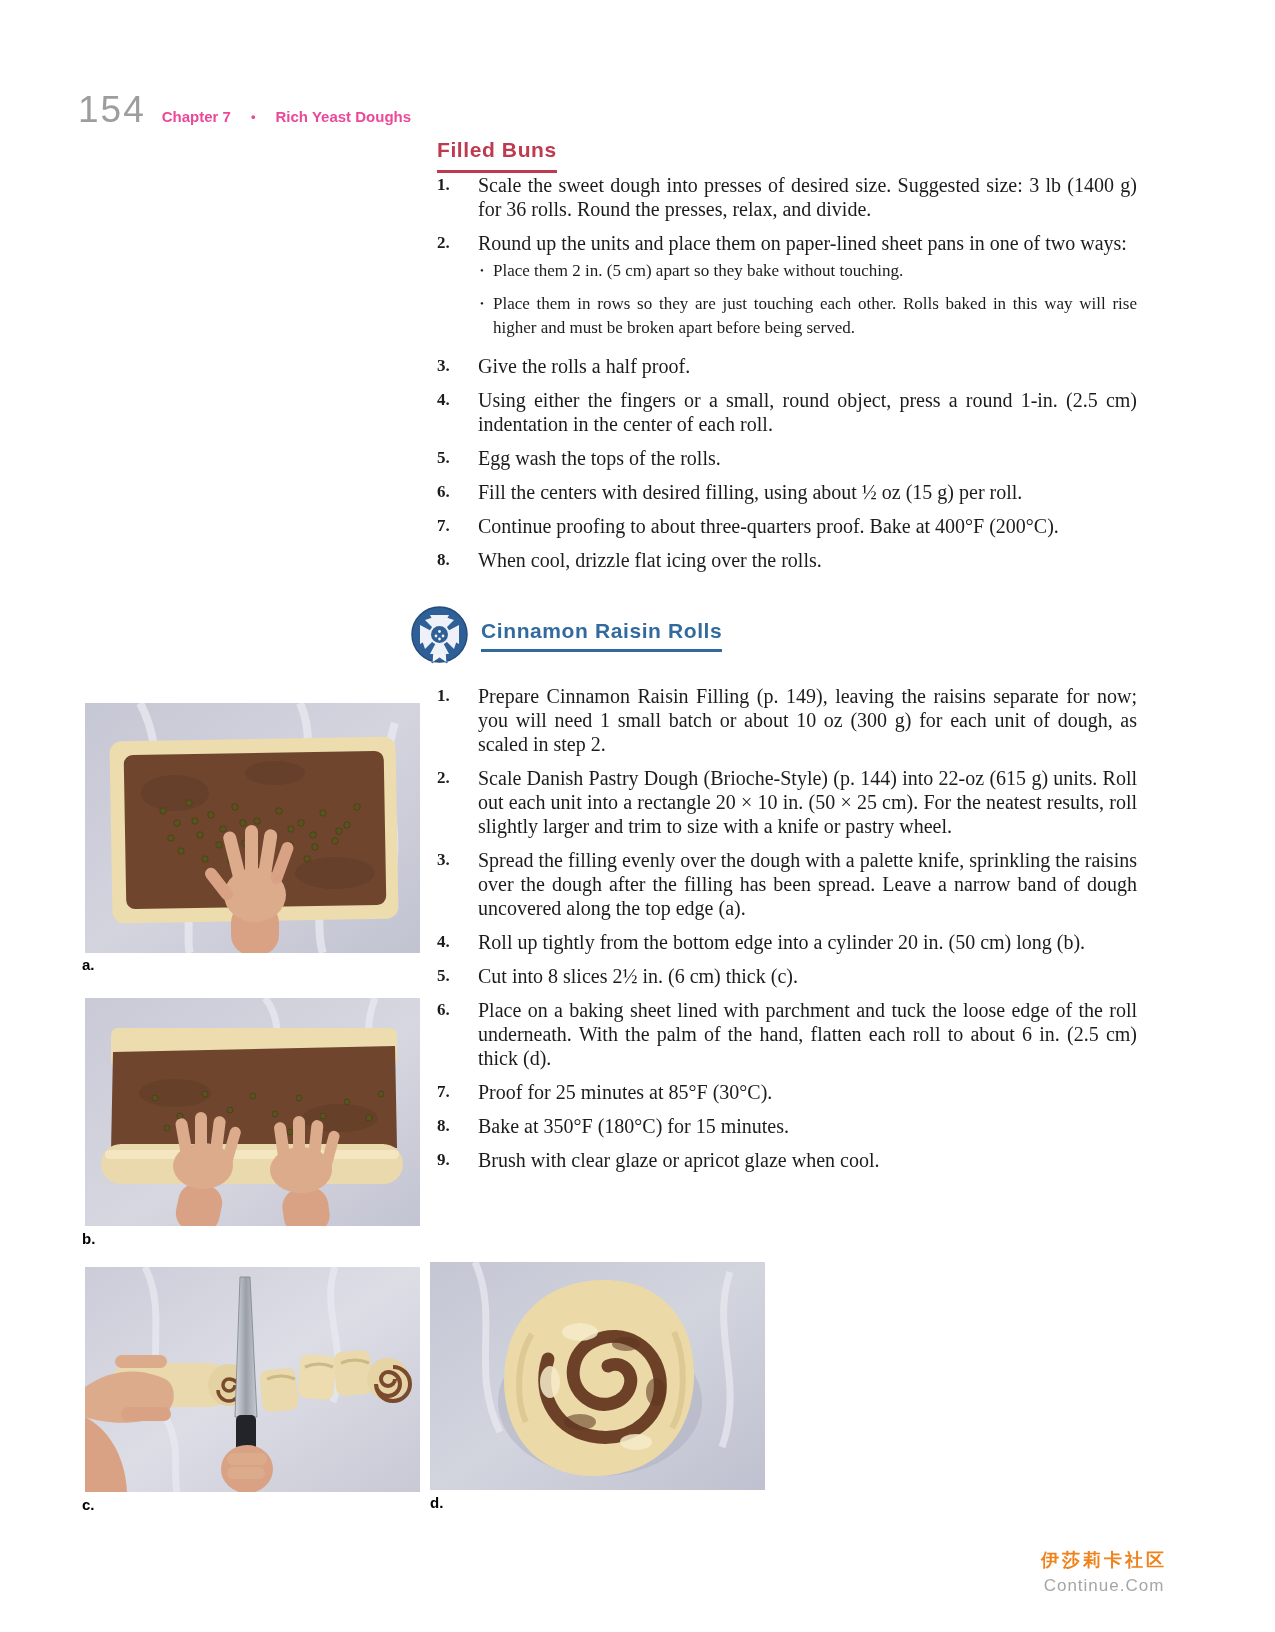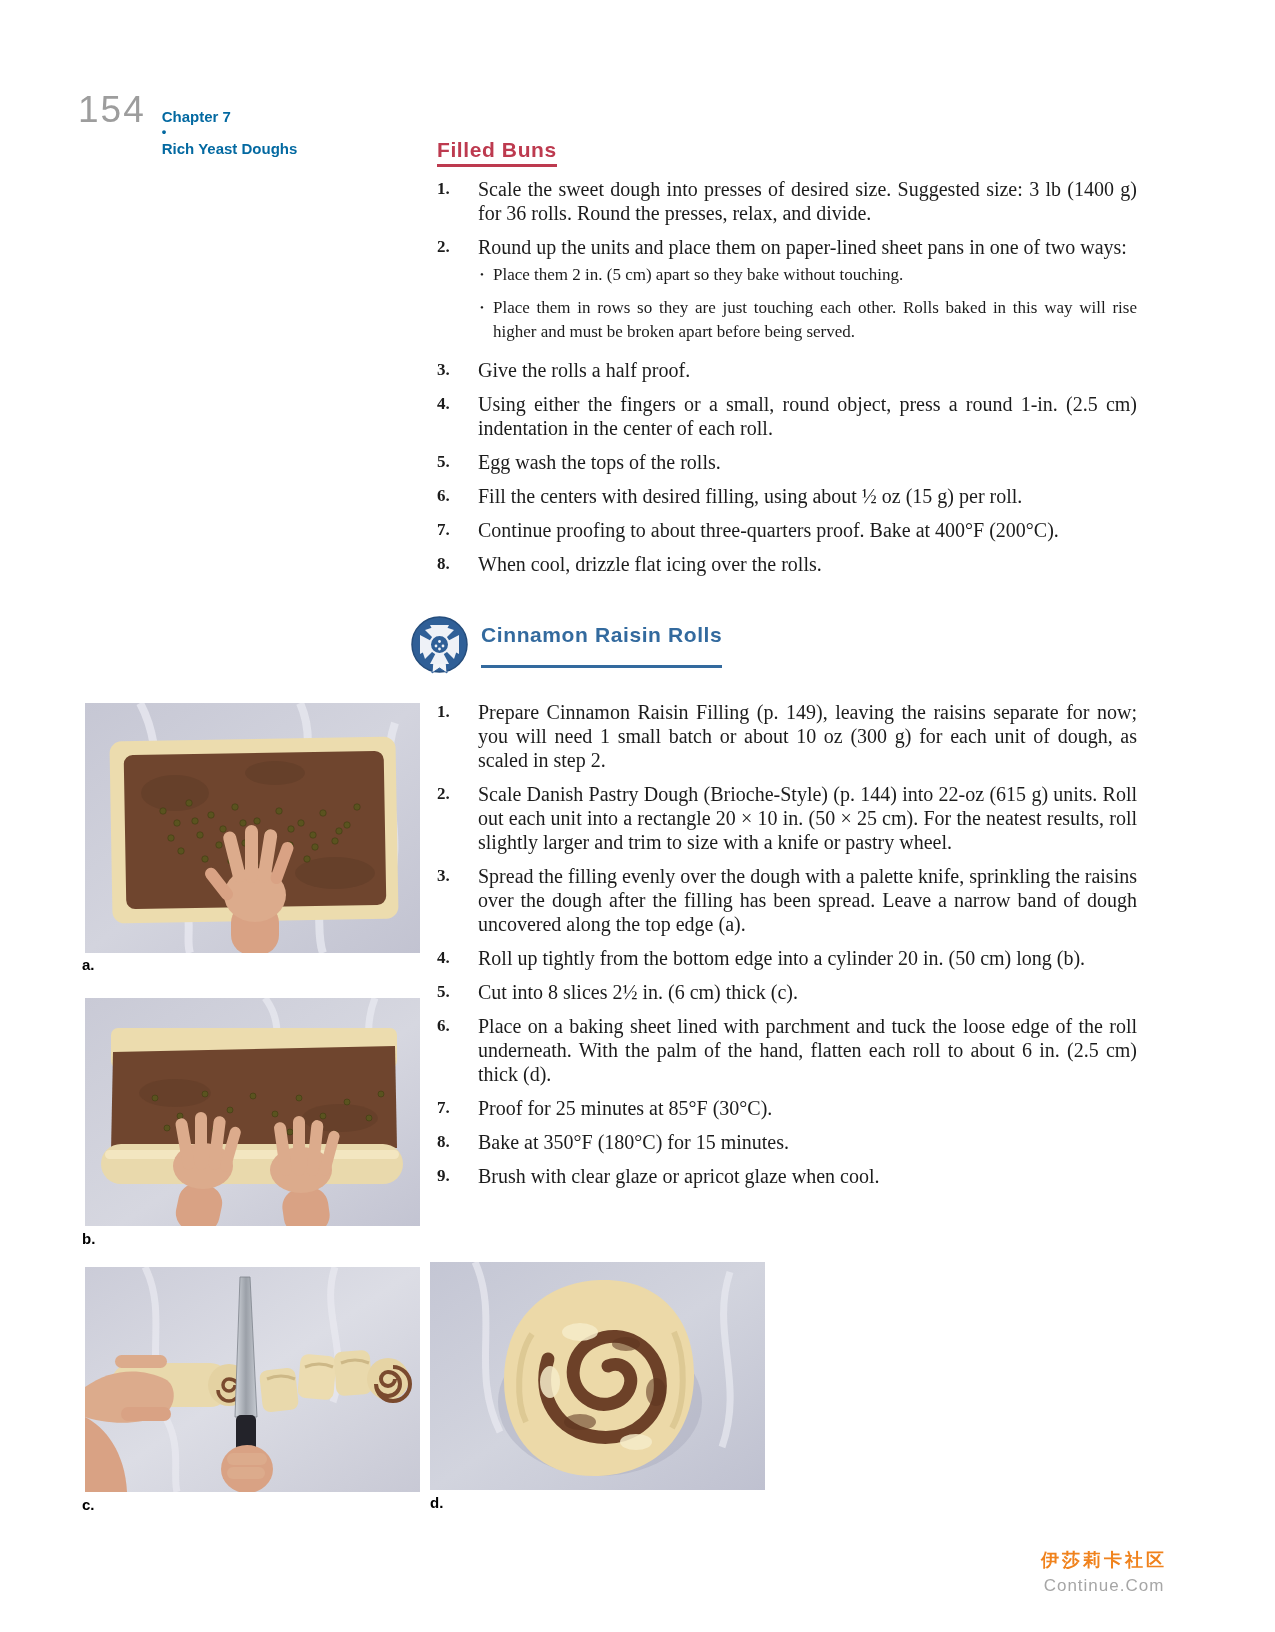--- a/index.html
+++ b/index.html
@@ -3,44 +3,44 @@
 <meta charset="utf-8">
 <style>
   html,body{margin:0;padding:0;background:#ffffff;}
   .page{
     position:relative;width:1275px;height:1632px;background:#ffffff;
     font-family:"Liberation Serif", serif;color:#1c1c1c;overflow:hidden;
   }
   
   .runhead{position:absolute;left:78px;top:62px;display:flex;align-items:baseline;gap:16px;}
   .pagenum{font-family:"Liberation Sans", sans-serif;font-weight:300;font-size:37px;color:#9d9d9d;letter-spacing:2px;margin-top:27px;}
-  .chapline{font-family:"Liberation Sans", sans-serif;font-weight:700;font-size:15px;color:#0369a1;display:flex;gap:0;align-items:baseline;flex-direction:column;}
+  .chapline{font-family:"Liberation Sans", sans-serif;font-weight:700;font-size:15px;color:#ec4899;display:flex;gap:20px;align-items:baseline;}
   .chapline .sep{font-size:13px;position:relative;top:-1px;}
   
   .textcol{position:absolute;left:437px;top:138px;width:700px;}
   .head-red{
     display:inline-block;font-family:"Liberation Sans", sans-serif;font-weight:700;
     font-size:21px;letter-spacing:0.6px;color:#bd3a4f;border-bottom:3px solid #bd3a4f;
-    padding-bottom:2px;margin:0 0 10px 0;
+    padding-bottom:8px;margin:0 0 0 0;
   }
   .steps{list-style:none;margin:0;padding:0;}
   .step{display:flex;margin:0 0 10px 0;}
   .step .num{flex:0 0 41px;font-weight:700;font-size:17px;line-height:24px;}
   .step .txt{flex:1;font-size:20px;line-height:24px;text-align:justify;}
   .bullets{margin:4px 0 14px 43px;}
   .bullet{display:flex;margin:0 0 9px 0;}
   .bullet .dot{flex:0 0 13px;font-size:11px;line-height:22px;}
   .bullet .txt{flex:1;font-size:17px;line-height:24px;text-align:justify;}
   
   .section2-head{display:flex;align-items:center;gap:13px;margin:30px 0 14px -26px;}
   .medal{width:57px;height:60px;flex:0 0 57px;}
   .head-blue{
     display:inline-block;font-family:"Liberation Sans", sans-serif;font-weight:700;
     font-size:21px;letter-spacing:0.6px;color:#336a9e;border-bottom:3px solid #336a9e;
-    padding-bottom:18px;
+    padding-bottom:6px;
   }
   
   .photo{position:absolute;display:block;}
   .photo svg{display:block;}
   .plabel{
     position:absolute;font-family:"Liberation Sans", sans-serif;font-weight:700;
     font-size:15px;color:#000;
   }
   
   .watermark{position:absolute;right:108px;top:1548px;text-align:center;}

